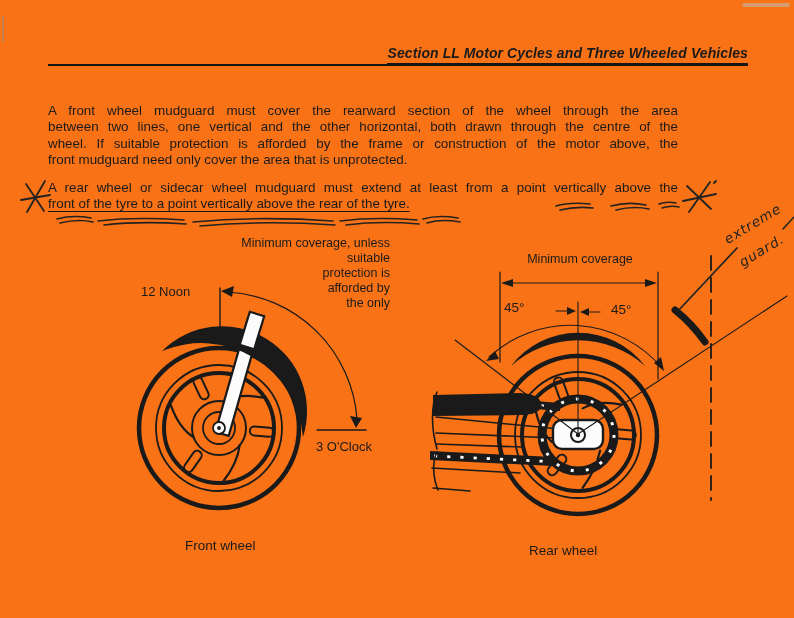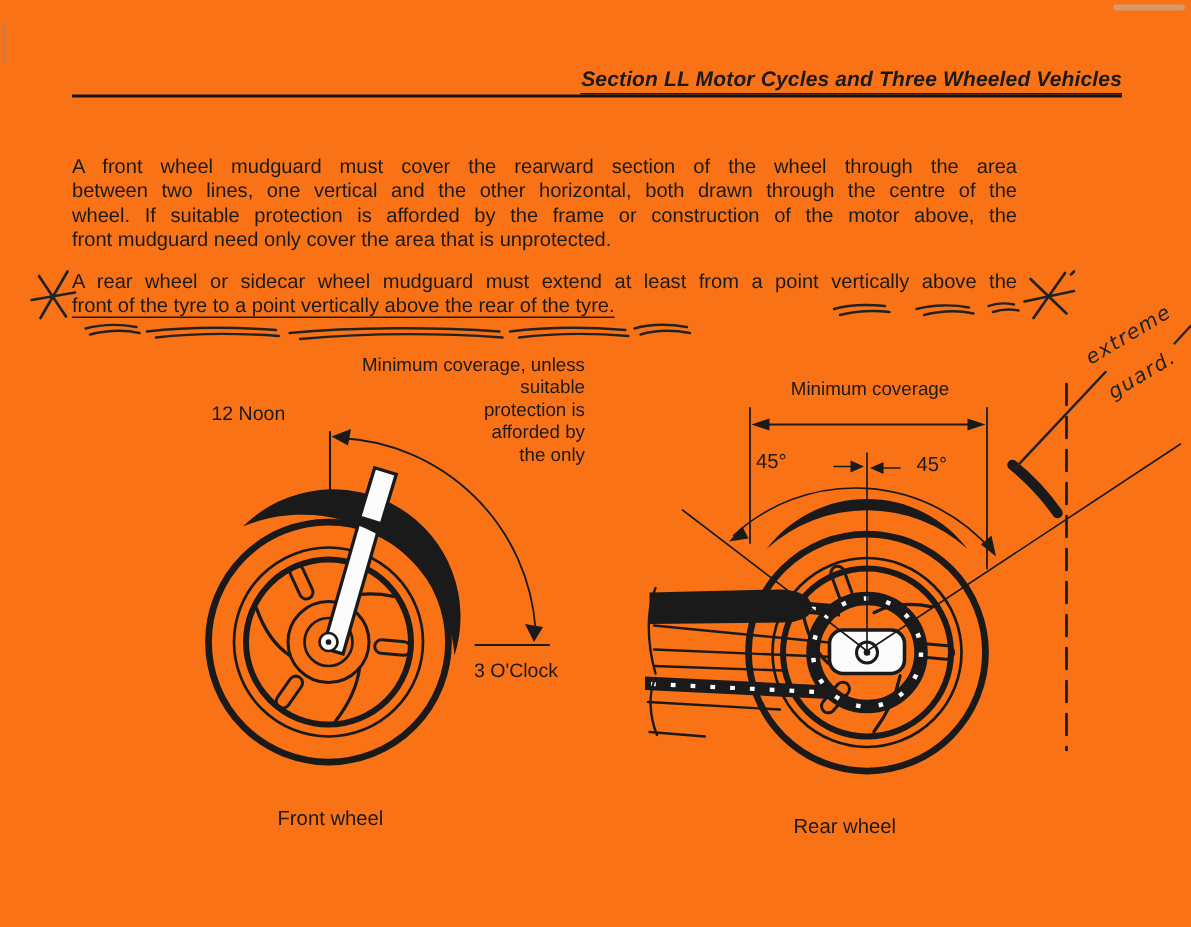--- a/index.html
+++ b/index.html
@@ -57,21 +57,21 @@
       <span class="u">front of the tyre to a point vertically above the rear of the tyre.</span>
     </div>
   </div>
 
   <div class="note">
     <div>Minimum coverage, unless suitable</div>
     <div>protection is</div>
     <div>afforded by</div>
     <div>the only</div>
   </div>
-  <div class="lab" style="left:141px; top:268px;">12 Noon</div>
+  <div class="lab" style="left:141px; top:284px;">12 Noon</div>
   <div class="lab" style="left:316px; top:439px;">3 O'Clock</div>
   <div class="cap" style="left:185px; top:538px;">Front wheel</div>
 
   <div class="lab" style="left:505px; top:252px; width:150px; text-align:center; font-size:12.5px;">Minimum coverage</div>
   <div class="lab" style="left:504px; top:300px; font-size:13.5px;">45°</div>
   <div class="lab" style="left:611px; top:302px; font-size:13.5px;">45°</div>
   <div class="cap" style="left:529px; top:543px;">Rear wheel</div>
   <div class="hand" style="left:721px; top:233px; transform:rotate(-31deg);">extreme</div>
   <div class="hand" style="left:736px; top:256px; transform:rotate(-31deg);">guard.</div>
 

